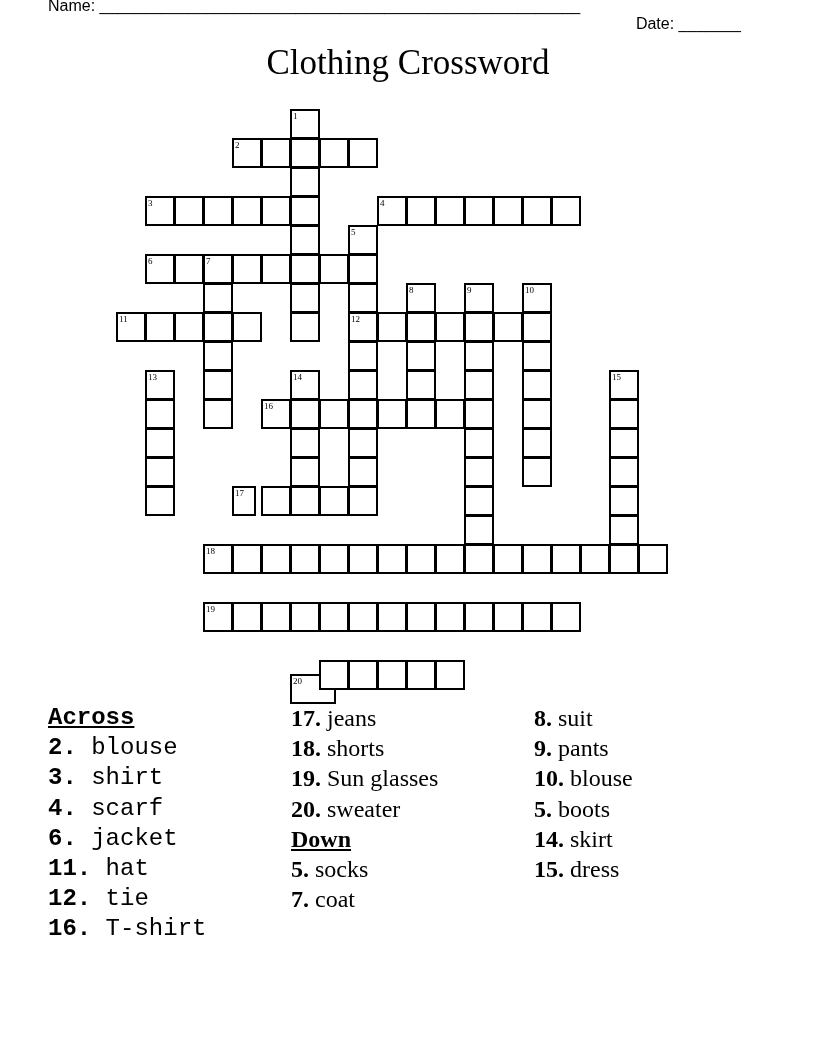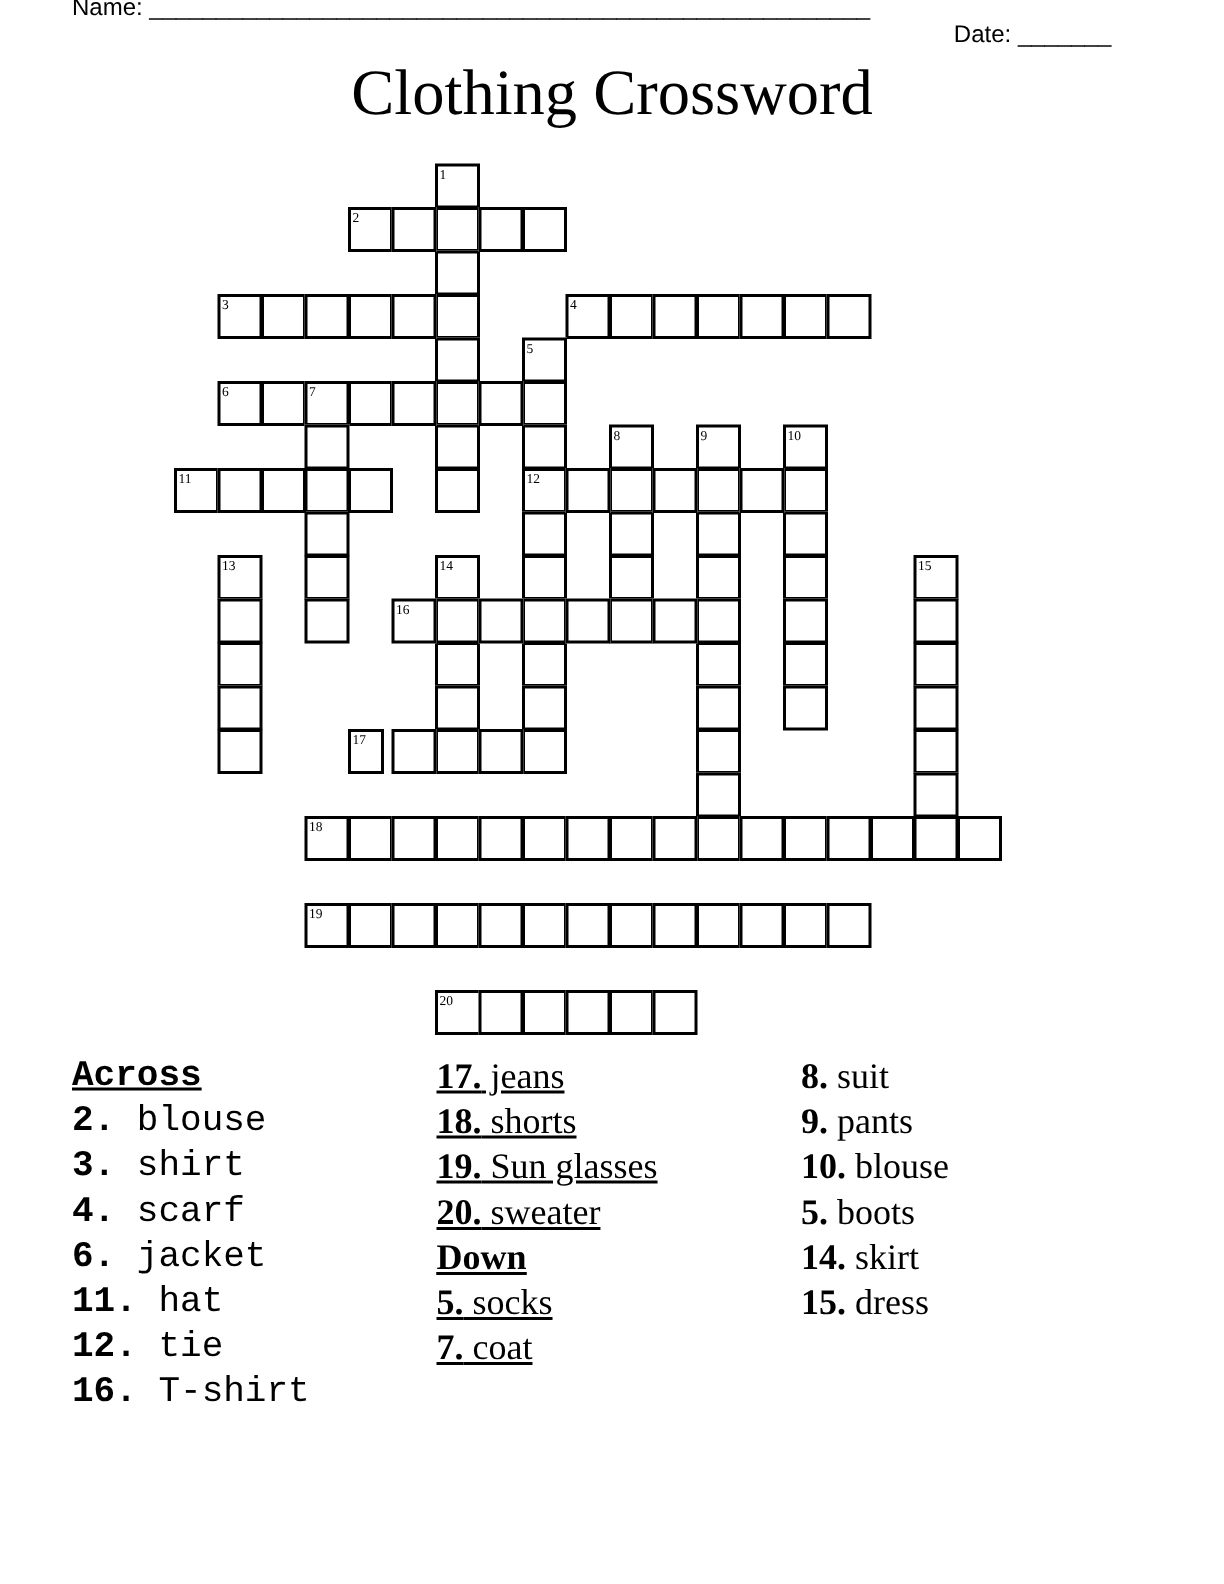--- a/index.html
+++ b/index.html
@@ -1,29 +1,29 @@
 <!DOCTYPE html>
 <html><head>
 <meta charset="utf-8">
 <style>
   html, body { margin: 0; padding: 0; background: #ffffff; }
   body { width: 816px; height: 1056px; position: relative; overflow: hidden; font-family: "Liberation Serif", serif; color: #000; }
   .header-row { position: absolute; top: -3px; left: 48px; font-family: "Liberation Sans", sans-serif; font-size: 16px; }
   .header-row span { white-space: pre; }
   .date-field { position: absolute; top: -3px; left: 627px; font-family: "Liberation Sans", sans-serif; font-size: 16px; white-space: pre; }
-  .title { position: absolute; top: 33px; left: 0; width: 816px; text-align: center; font-size: 43px; line-height: 60px; }
+  .title { position: absolute; top: 33px; left: 0; width: 816px; text-align: center; font-size: 35px; line-height: 60px; }
   #grid { position: absolute; left: 0; top: 0; width: 816px; height: 700px; }
   .cell { position: absolute; width: 29px; height: 29px; box-sizing: border-box; border: 2px solid #000; background: #fff; margin-left: -1px; margin-top: -1px; }
   .cell .num { position: absolute; top: 0; left: 1px; font-size: 9px; line-height: 10px; font-family: "Liberation Serif", serif; }
   .clues { position: absolute; top: 703px; font-size: 24px; line-height: 30.2px; }
   .clues .line { white-space: nowrap; }
   .clues .hdr { font-weight: bold; text-decoration: underline; }
   .clues b { font-weight: bold; }
   .col1 { left: 48px; font-family: Liberation Mono, monospace; }
-  .col2 { left: 291px; text-decoration: underline; }
+  .col2 { left: 291px; }
   .col3 { left: 534px; }
 </style>
 </head>
 <body>
 
 <div class="header-row">
   <span>Name:</span><span> ______________________________________________________</span>
 </div>
 <div class="date-field">
   <span>Date:</span><span> _______</span>
@@ -188,21 +188,21 @@
     <div class="cell" style="left: 291px; top: 603px; width: 30px; height: 30px;"></div>
     <div class="cell" style="left: 320px; top: 603px; width: 30px; height: 30px;"></div>
     <div class="cell" style="left: 349px; top: 603px; width: 30px; height: 30px;"></div>
     <div class="cell" style="left: 378px; top: 603px; width: 30px; height: 30px;"></div>
     <div class="cell" style="left: 407px; top: 603px; width: 30px; height: 30px;"></div>
     <div class="cell" style="left: 436px; top: 603px; width: 30px; height: 30px;"></div>
     <div class="cell" style="left: 465px; top: 603px; width: 30px; height: 30px;"></div>
     <div class="cell" style="left: 494px; top: 603px; width: 30px; height: 30px;"></div>
     <div class="cell" style="left: 523px; top: 603px; width: 30px; height: 30px;"></div>
     <div class="cell" style="left: 552px; top: 603px; width: 30px; height: 30px;"></div>
-    <div class="cell" style="left: 291px; top: 661px; width: 46px; height: 30px;">
+    <div class="cell" style="left: 291px; top: 675px; width: 46px; height: 30px;">
       <span class="num">20</span>
     </div>
     <div class="cell" style="left: 320px; top: 661px; width: 30px; height: 30px;"></div>
     <div class="cell" style="left: 349px; top: 661px; width: 30px; height: 30px;"></div>
     <div class="cell" style="left: 378px; top: 661px; width: 30px; height: 30px;"></div>
     <div class="cell" style="left: 407px; top: 661px; width: 30px; height: 30px;"></div>
     <div class="cell" style="left: 436px; top: 661px; width: 30px; height: 30px;"></div>
   </div>
 
 <div class="clues col1">

